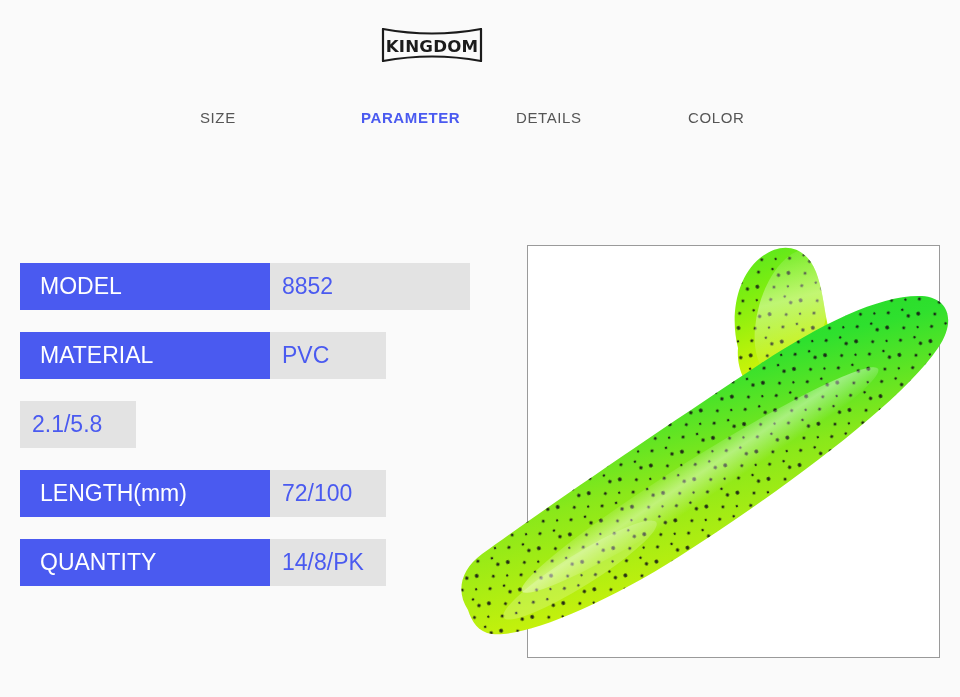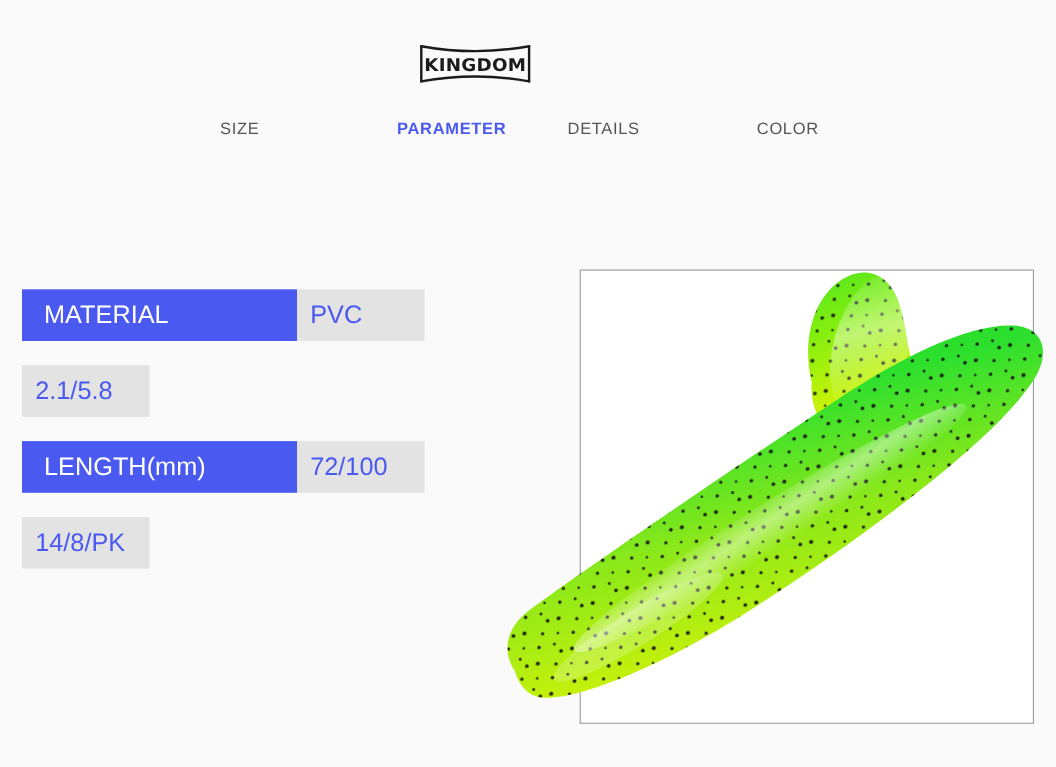--- a/index.html
+++ b/index.html
@@ -12,21 +12,21 @@
     background: #fafafa;
     font-family: "Liberation Sans", sans-serif;
     overflow: hidden;
     position: relative;
   }
 
   
   .logo-wrap {
     position: absolute;
     left: 0;
-    top: 40px;
+    top: 27px;
     width: 864px;
     display: flex;
     justify-content: center;
     align-items: center;
   }
   .logo {
     width: 110px;
     height: 36px;
     position: relative;
   }
@@ -140,20 +140,27 @@
 
 <div class="nav">
   <div class="nav-item nav-0">SIZE</div>
   <div class="nav-item nav-1 active">PARAMETER</div>
   <div class="nav-item nav-2">DETAILS</div>
   <div class="nav-item nav-3">COLOR</div>
 </div>
 
 <div class="spec-table">
 
+  <div class="spec-row">
+    <div class="spec-label">
+      <span>MODEL</span>
+        <span class="unit"></span>
+    </div>
+    <div class="spec-value w-wide">8852</div>
+  </div>
 
   <div class="spec-row">
     <div class="spec-label">
       <span>MATERIAL</span>
         <span class="unit"></span>
     </div>
     <div class="spec-value w-norm">PVC</div>
   </div>
 
   <div class="spec-row">
@@ -162,20 +169,24 @@
 
   <div class="spec-row">
     <div class="spec-label">
       <span>LENGTH</span>
         <span class="unit"> (mm)</span>
     </div>
     <div class="spec-value w-norm">72/100</div>
   </div>
 
   <div class="spec-row">
+    <div class="spec-label">
+      <span>QUANTITY</span>
+        <span class="unit"></span>
+    </div>
     <div class="spec-value w-norm">14/8/PK</div>
   </div>
 
 </div>
 
 <div class="image-panel"></div>
 
 <div class="lure-stage">
   <svg width="530" height="440" viewBox="0 0 530 440" xmlns="http://www.w3.org/2000/svg">
     <defs>

